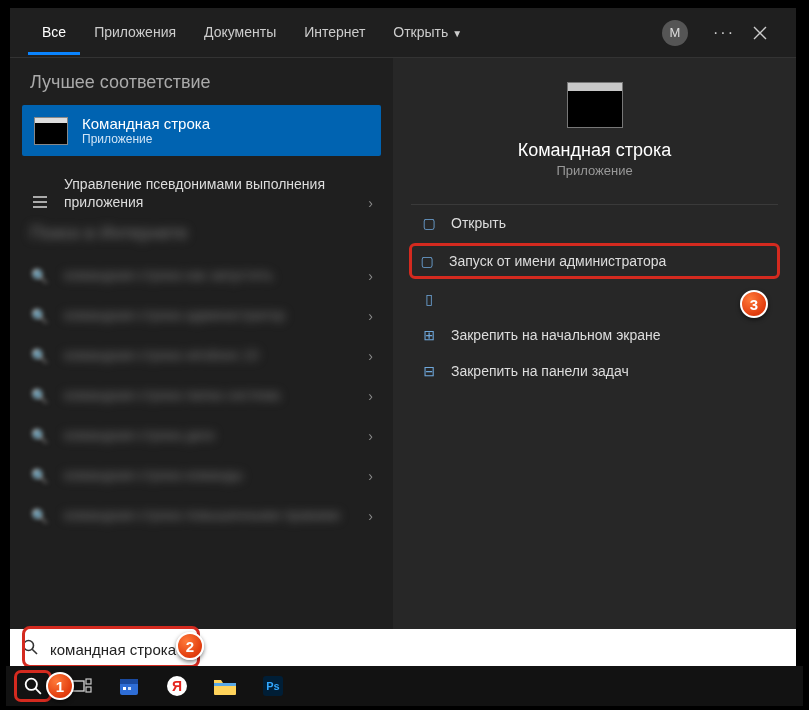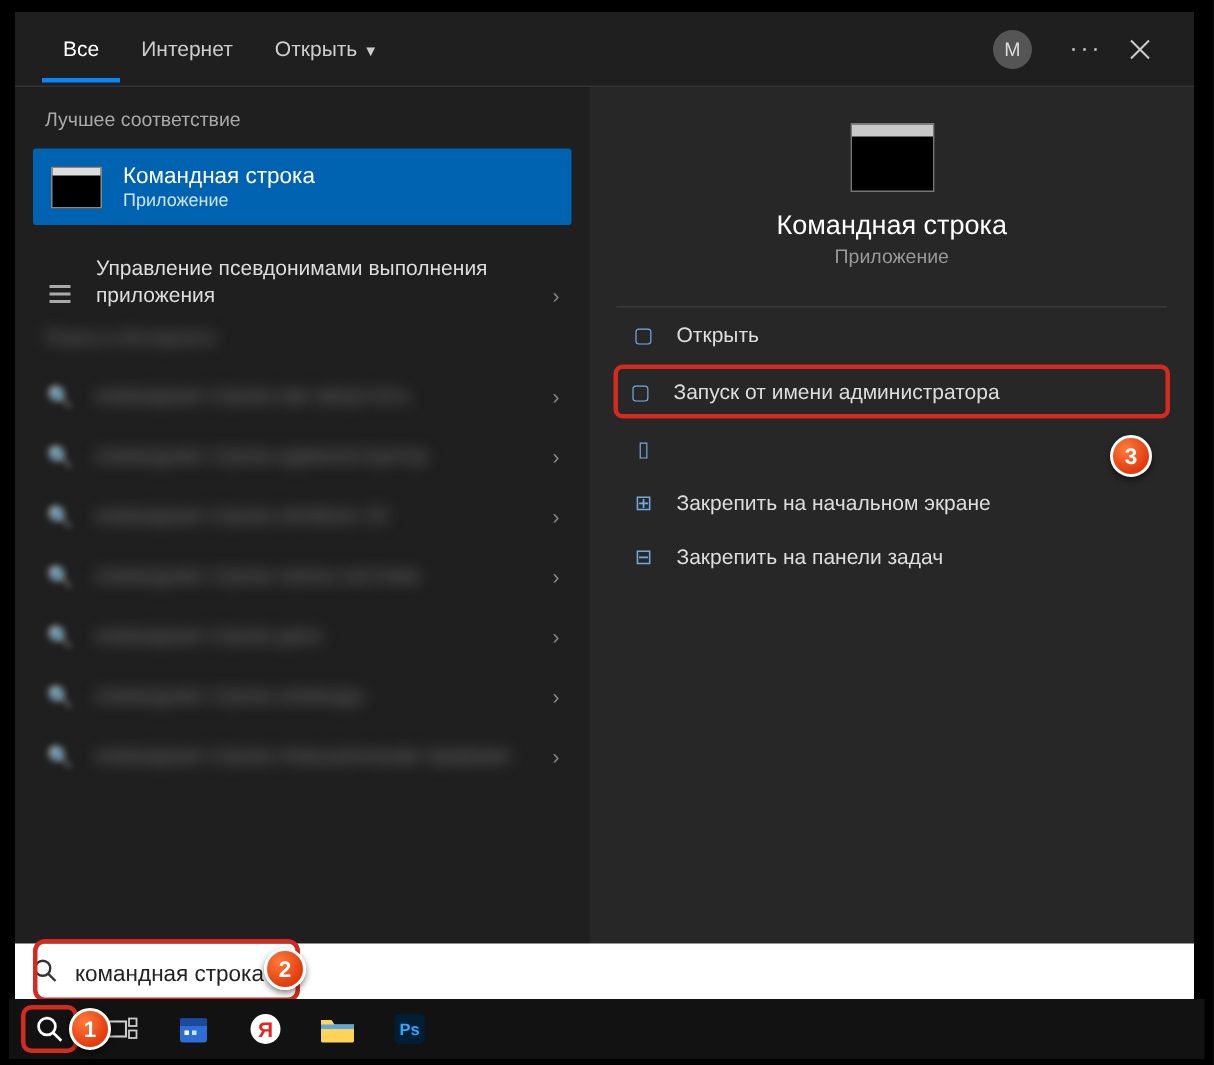--- a/index.html
+++ b/index.html
@@ -71,21 +71,21 @@
   position: relative;
 }
 .right-pane {
   flex: 1;
   background: #272727;
   padding: 24px 18px 0;
   position: relative;
 }
 
 .section-label {
-  font-size: 13px;
+  font-size: 18px;
   color: #aaa;
   padding: 4px 20px 8px;
 }
 
 .best-match {
   margin: 4px 12px 12px;
   background: #0063b1;
   border-radius: 2px;
   padding: 10px 12px;
   display: flex;
@@ -236,20 +236,22 @@
   position: absolute; left: 0; right: 0; top: 3px;
   height: 2px; background: #aaa;
 }
 </style>
 </head>
 <body>
 
 <div class="window">
   <div class="header">
     <div class="tab active">Все</div>
+    <div class="tab">Приложения</div>
+    <div class="tab">Документы</div>
     <div class="tab">Интернет</div>
     <div class="tab"><span>Открыть</span><span class="chev">▼</span></div>
     <div class="header-spacer"></div>
     <div class="avatar">M</div>
     <div class="more-btn">···</div>
     <div class="close-btn">
       <svg viewBox="0 0 14 14">
           <path d="M1 1 L13 13 M13 1 L1 13" stroke="#ccc" stroke-width="1.4"></path>
         </svg>
     </div>

